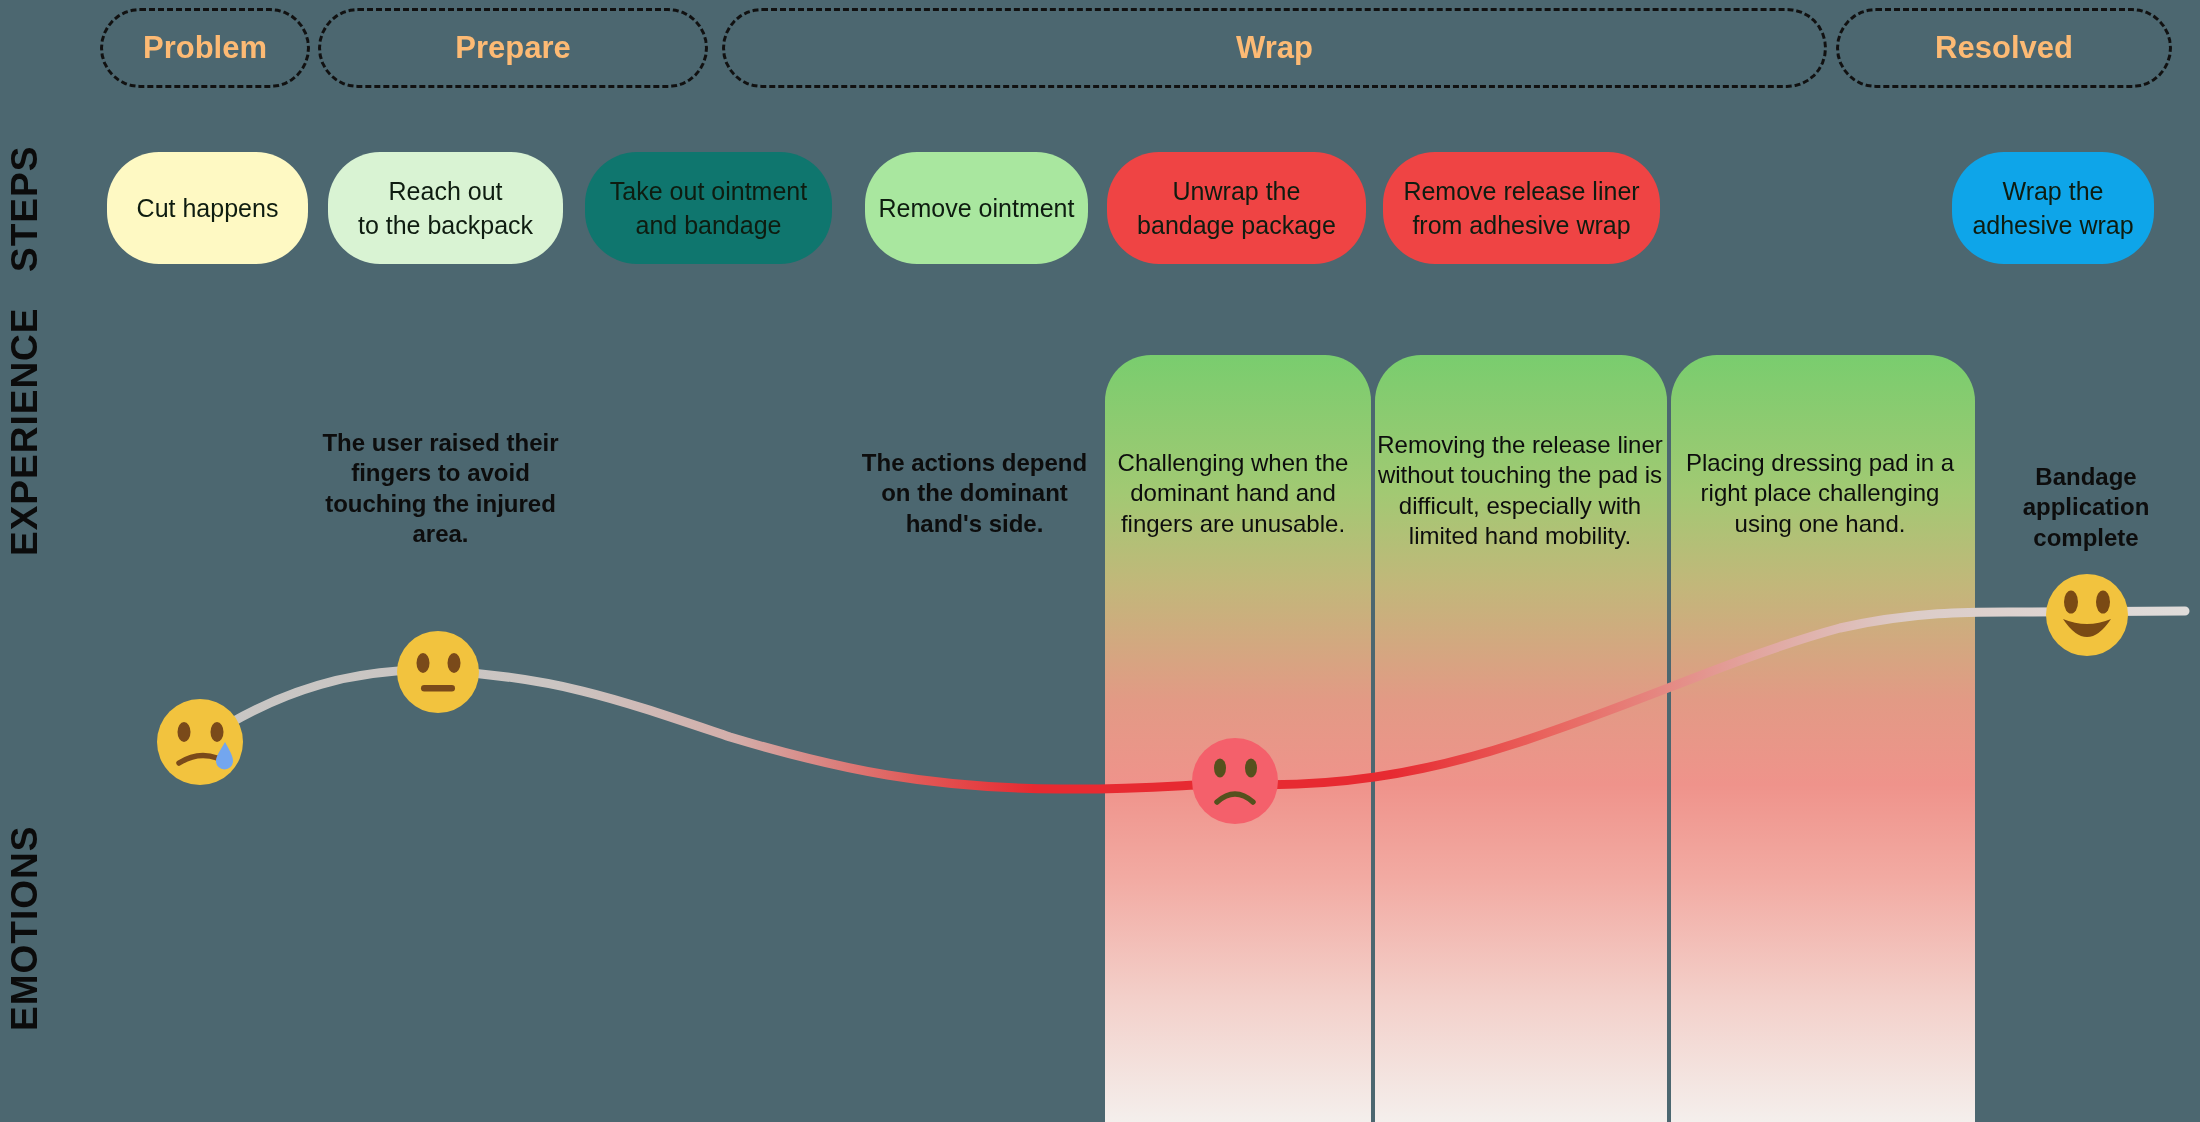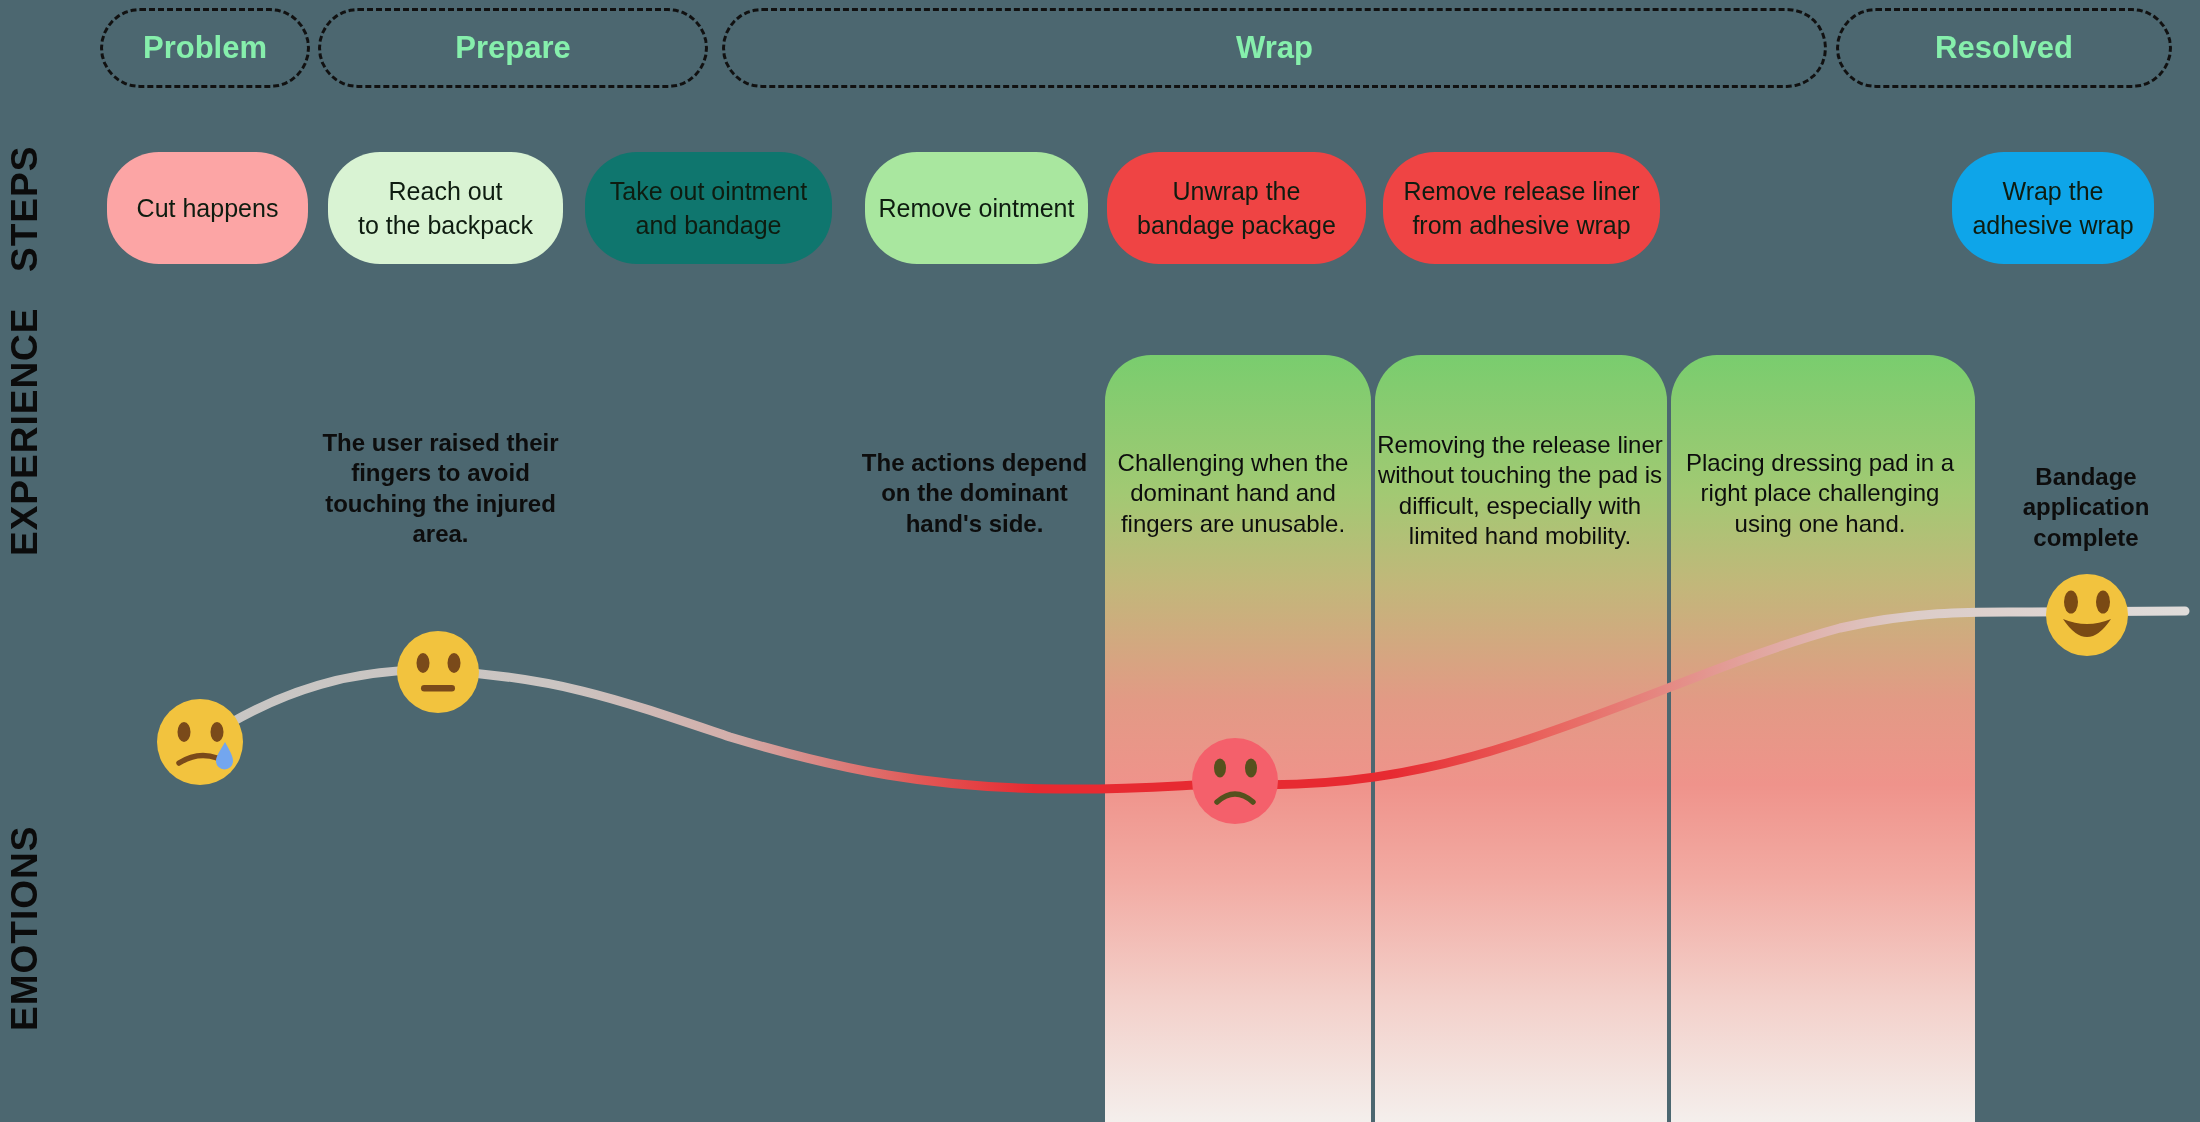--- a/index.html
+++ b/index.html
@@ -16,21 +16,21 @@
     writing-mode:vertical-rl;transform:rotate(180deg);
     font-weight:700;font-size:37px;letter-spacing:1px;color:#0b0b0b;
     text-align:center;
   }
 
   
   .phase{
     position:absolute;top:8px;height:80px;box-sizing:border-box;
     border:3.5px dashed #111;border-radius:44px;
     display:flex;align-items:center;justify-content:center;
-    font-weight:700;font-size:31px;color:#86efac;
+    font-weight:700;font-size:31px;color:#fdba74;
   }
 
   
   .pill{
     position:absolute;top:152px;height:112px;box-sizing:border-box;
     border-radius:52px;
     display:flex;align-items:center;justify-content:center;
     font-size:25px;color:#0e1c10;text-align:center;line-height:1.38;
     white-space:pre-line;padding:0 10px;
   }
@@ -64,21 +64,21 @@
 
   <div class="panel" style="left:1105px;width:266px"></div>
   <div class="panel" style="left:1375px;width:292px"></div>
   <div class="panel" style="left:1671px;width:304px"></div>
 
   <div class="phase" style="left:100px;width:210px">Problem</div>
   <div class="phase" style="left:318px;width:390px">Prepare</div>
   <div class="phase" style="left:722px;width:1105px">Wrap</div>
   <div class="phase" style="left:1836px;width:336px">Resolved</div>
 
-  <div class="pill" style="left:107px;width:201px;background:#fca5a5">Cut happens</div>
+  <div class="pill" style="left:107px;width:201px;background:#fef9c3">Cut happens</div>
   <div class="pill" style="left:328px;width:235px;background:#d9f3d3">Reach out
 to the backpack</div>
   <div class="pill" style="left:585px;width:247px;background:#0f766e">Take out ointment
 and bandage</div>
   <div class="pill" style="left:865px;width:223px;background:#a9e79f">Remove ointment</div>
   <div class="pill" style="left:1107px;width:259px;background:#ef4444">Unwrap the
 bandage package</div>
   <div class="pill" style="left:1383px;width:277px;background:#ef4444">Remove release liner
 from adhesive wrap</div>
   <div class="pill" style="left:1952px;width:202px;background:#0ea5e9">Wrap the

